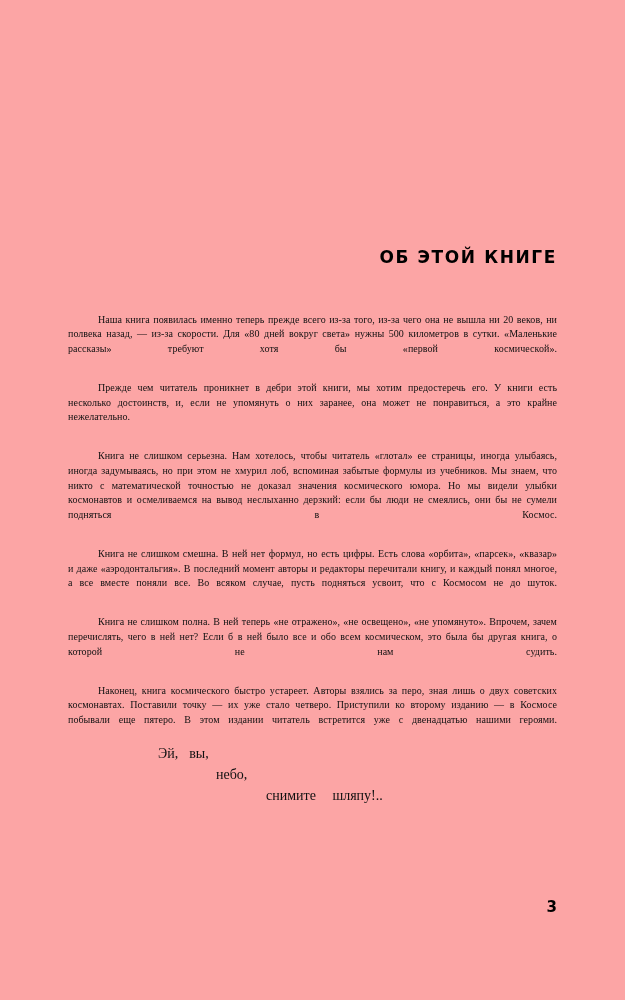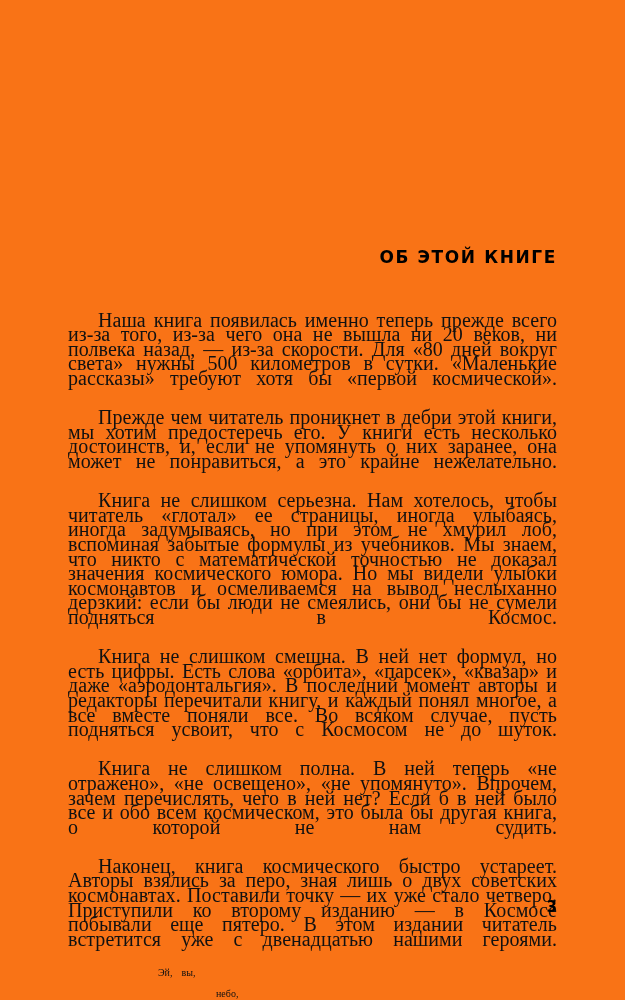--- a/index.html
+++ b/index.html
@@ -6,21 +6,21 @@
   html, body {
     margin: 0;
     padding: 0;
     background: #ffffff;
   }
 
   .page {
     position: relative;
     width: 625px;
     height: 1000px;
-    background: #f97316;
+    background: #fca5a5;
     overflow: hidden;
     font-family: "Liberation Serif", "DejaVu Serif", serif;
     color: #111111;
     -webkit-font-smoothing: none;
   }
 
   
   .text-block {
     position: absolute;
     left: 68px;
@@ -39,21 +39,21 @@
     margin: 0 0 46px 0;
     line-height: 1.1;
     text-transform: uppercase;
   }
 
   
   .para {
     margin: 0;
     text-align: justify;
     text-justify: inter-word;
-    font-size: 20px;
+    font-size: 10px;
     line-height: 14.6px;
     text-indent: 30px;
     word-spacing: 0.6px;
     letter-spacing: 0.05px;
     hyphens: manual;
   }
 
   .para + .para {
     margin-top: 10px;
   }
@@ -61,21 +61,21 @@
   
   .para::after {
     content: "";
     display: inline-block;
     width: 100%;
   }
 
   
   .verse {
     margin: 1px 0 0 0;
-    font-size: 10px;
+    font-size: 14px;
     line-height: 21px;
     word-spacing: 2px;
   }
 
   .verse-line {
     display: block;
     white-space: pre;
   }
 
   .verse-line.v1 { padding-left: 90px; }

